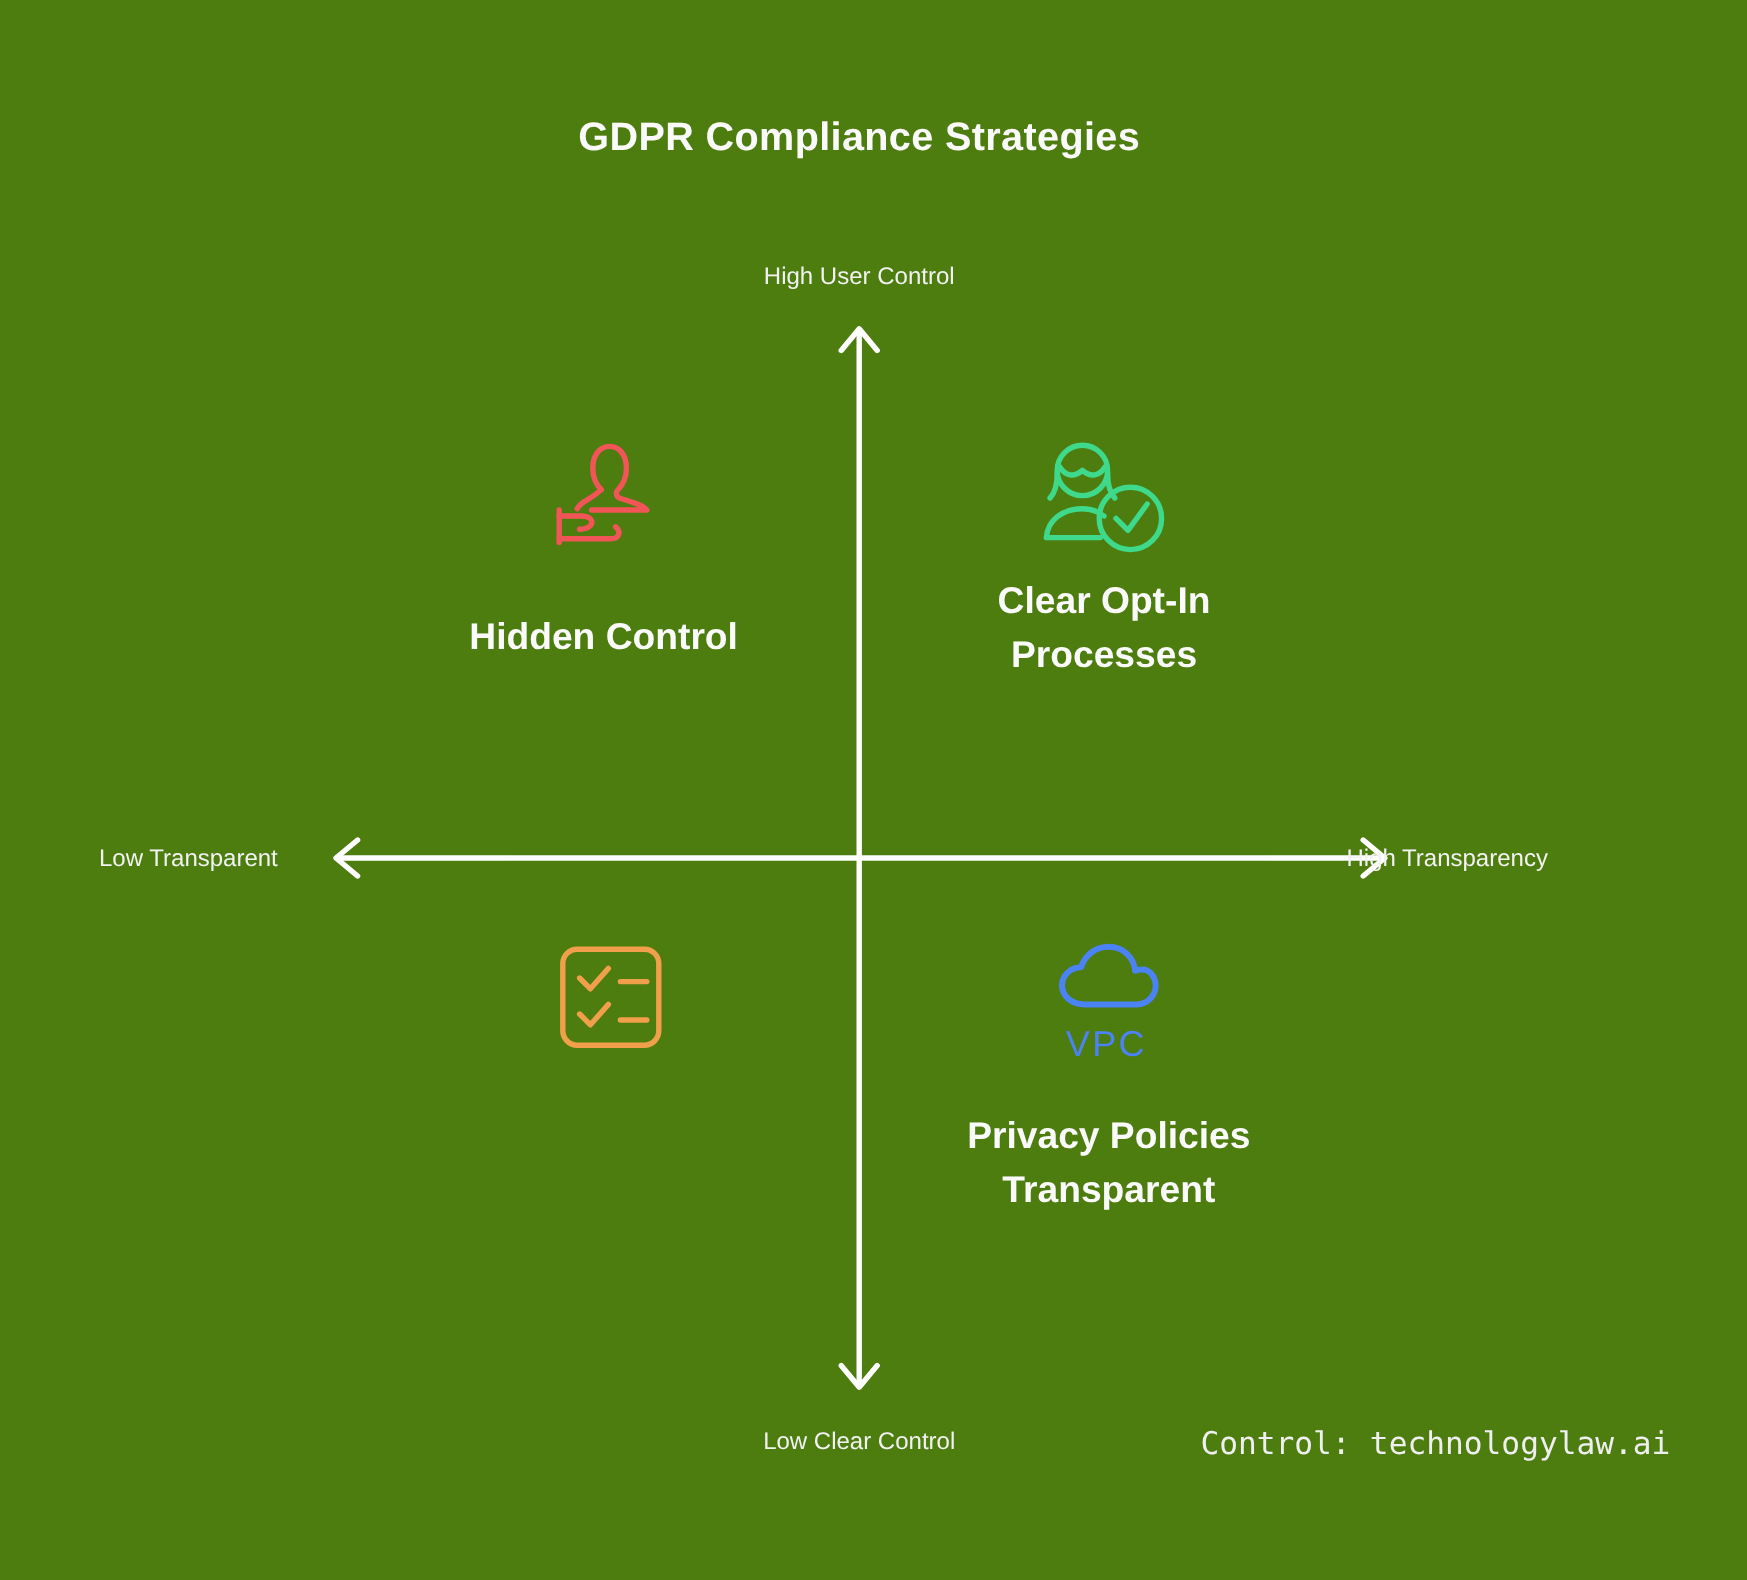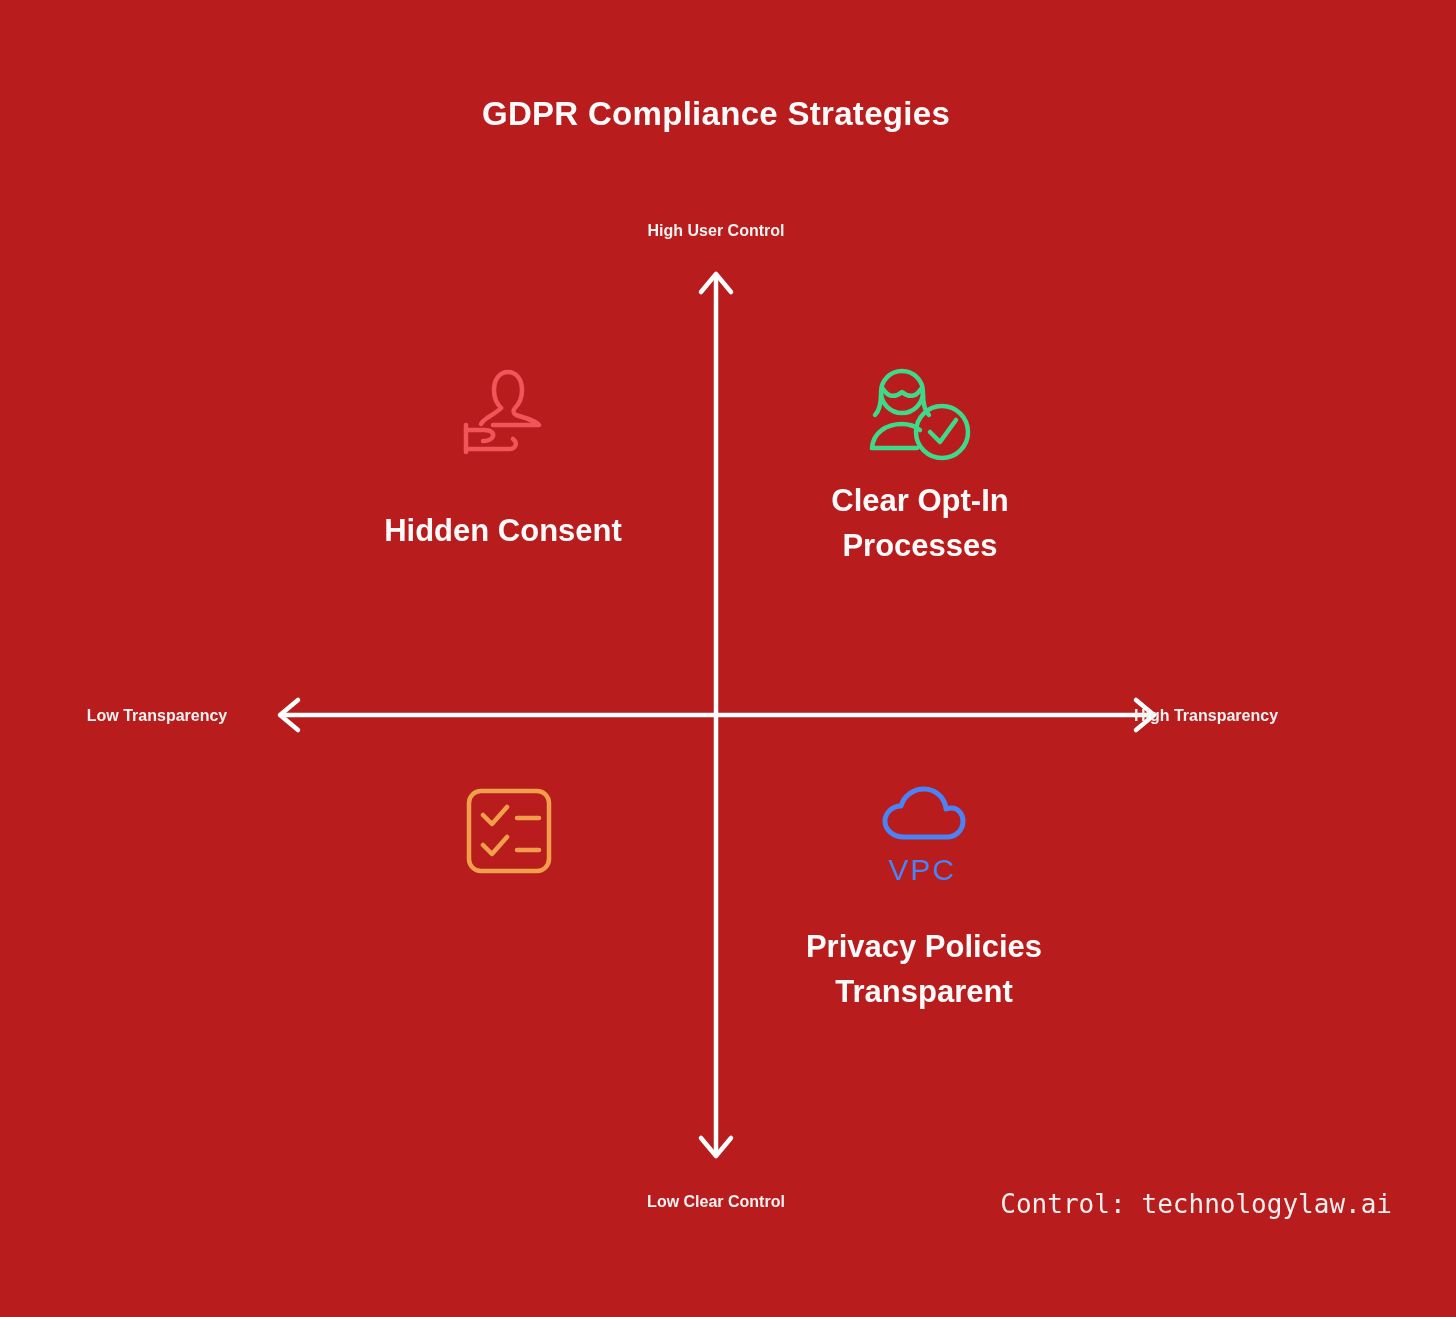--- a/index.html
+++ b/index.html
@@ -1,40 +1,40 @@
 <!DOCTYPE html>
 <html><head>
 <meta charset="utf-8">
 <style>
   html,body{margin:0;padding:0;background:#000;}
   .canvas{
     position:relative;
     width:1456px;
     height:1317px;
-    background:#b91c1c;
+    background:#4d7c0f;
     font-family:"Liberation Sans",sans-serif;
     color:#ffffff;
     overflow:hidden;
   }
   .title{
     position:absolute;
     left:716px;top:95px;
     transform:translateX(-50%);
     font-size:33px;
     font-weight:600;
     letter-spacing:.3px;
     white-space:nowrap;
     color:#fafafa;
   }
   .axes-svg{position:absolute;left:0;top:0;}
   .axis-label{
     position:absolute;
     transform:translate(-50%,-50%);
-    font-size:16px;
-    font-weight:700;
+    font-size:20px;
+    font-weight:400;
     white-space:nowrap;
     color:#f2f2f2;
     text-align:center;
   }
   .q-icon{position:absolute;}
   .q-label{
     position:absolute;
     transform:translateX(-50%);
     text-align:center;
     font-size:31px;
@@ -75,32 +75,32 @@
     <polyline points="701,292 716,274 731,292"></polyline>
     <polyline points="701,1138 716,1156 731,1138"></polyline>
 
     <line x1="282" y1="715" x2="1152" y2="715"></line>
     <polyline points="298,700 280,715 298,730"></polyline>
     <polyline points="1136,700 1154,715 1136,730"></polyline>
   </svg>
 
   <div class="axis-label" style="left:716px;top:231px;">High User Control</div>
   <div class="axis-label" style="left:716px;top:1202px;">Low Clear Control</div>
-  <div class="axis-label" style="left:157px;top:716px;">Low Transparency</div>
+  <div class="axis-label" style="left:157px;top:716px;">Low Transparent</div>
   <div class="axis-label" style="left:1206px;top:716px;">High Transparency</div>
 
   <svg class="q-icon" style="left:456px;top:362px;" width="100" height="100" viewBox="0 0 100 100" fill="none" stroke-width="4.5" stroke-linecap="round" stroke-linejoin="round" stroke="#f25558">
     <path d="M45 46 C40 41 38 35 38 28 C38 17 44 10 52 10 C60 10 66 17 66 28 C66 35 64 41 59 46 C57 48 57 51 60 53 C70 56 80 59 83 63 L37 63"></path>
     <path d="M45 46 C42 49 36 53 31 56 C28 58 26 60 25 62"></path>
     <path d="M10 63 L10 90"></path>
     <path d="M10 68 L28 68 C36 68 39 72 36 76 C34 78 30 79 27 79"></path>
     <path d="M10 87 L53 87 C60 87 62 81 57 77"></path>
   </svg>
   <div class="q-label" style="left:503px;top:508px;">
-    <span>Hidden Consent</span>
+    <span>Hidden Control</span>
   </div>
 
   <svg class="q-icon" style="left:862px;top:361px;" width="110" height="100" viewBox="0 0 110 100" fill="none" stroke-width="4.5" stroke-linecap="round" stroke-linejoin="round" stroke="#3ed98a">
     <circle cx="40" cy="31" r="21"></circle>
     <path d="M21 28 C26 36 33 37 40 31 C47 37 54 36 59 28"></path>
     <path d="M19 33 C19 44 17 50 13 54"></path>
     <path d="M61 33 C61 44 63 50 67 54"></path>
     <path d="M10 87 C11 72 24 63 40 63 C47 63 53 65 58 69"></path>
     <path d="M10 87 L55 87"></path>
     <circle cx="80" cy="71" r="26"></circle>

